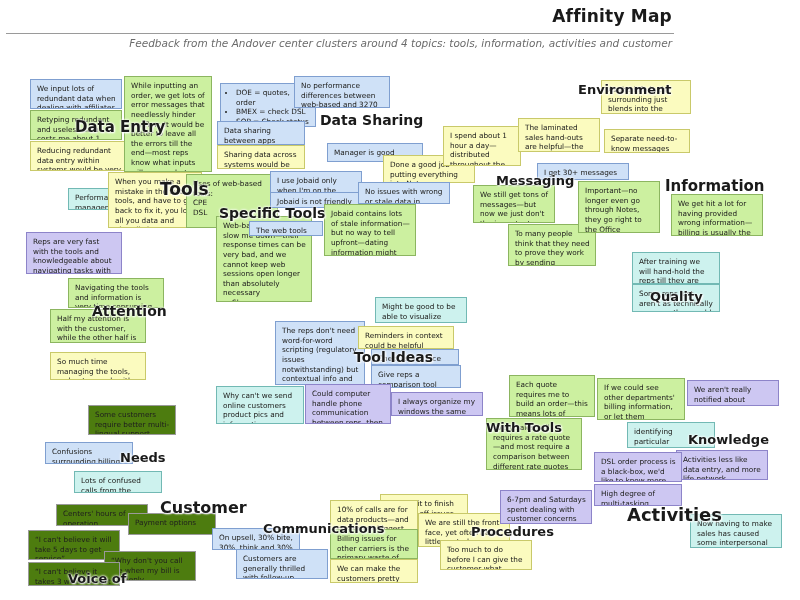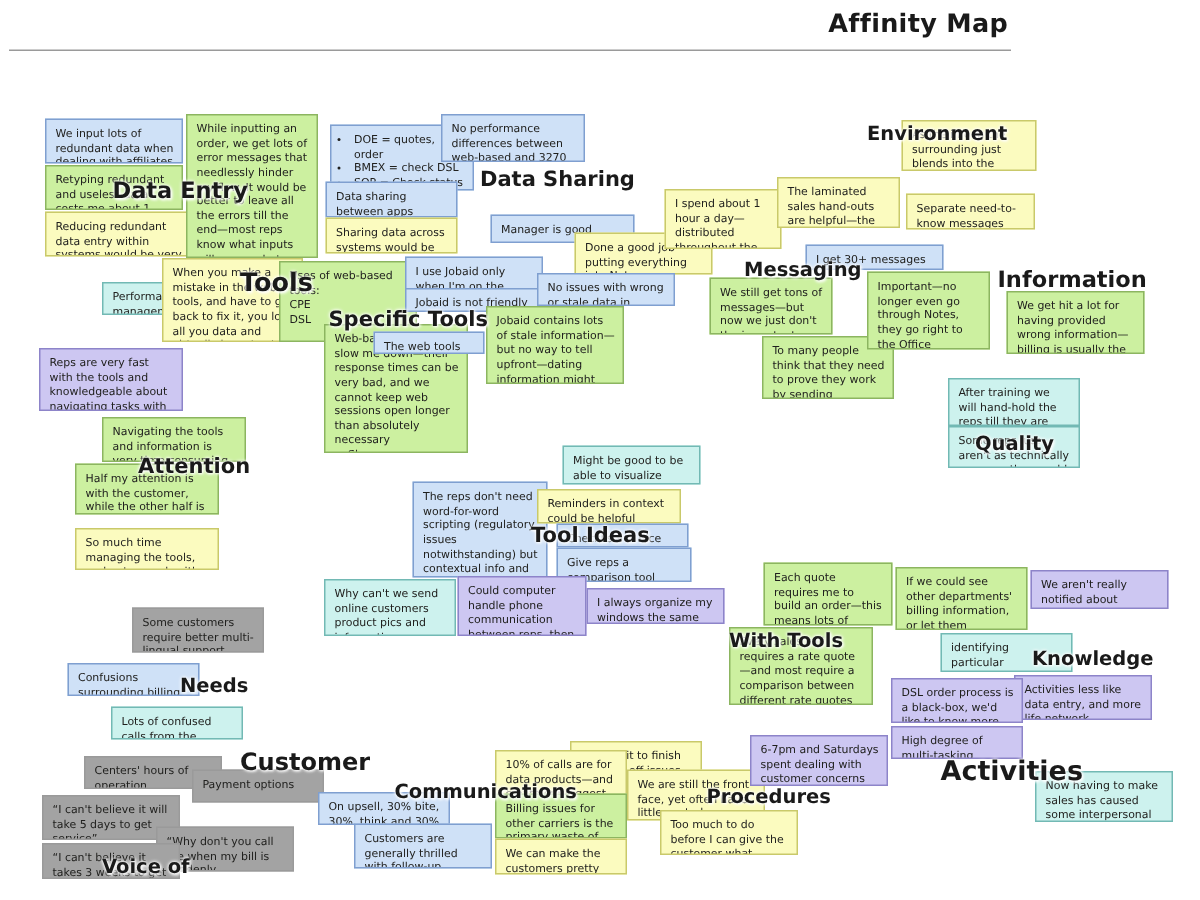--- a/index.html
+++ b/index.html
@@ -71,39 +71,40 @@
     list-style-type: disc;
   }
   .note ul li { margin: 0; }
   .note .plain { list-style: none; margin-left: -9px; }
   
   .c-green  { background: #ccf0a0; border-color: #8cb560; }
   .c-yellow { background: #fbfbbf; border-color: #c9c96a; }
   .c-blue   { background: #cfe1f7; border-color: #7f9fd0; }
   .c-cyan   { background: #cdf2ee; border-color: #72b9b4; }
   .c-purple { background: #cdc7f2; border-color: #8d84c9; }
-  .c-gray   { background: #a3a3a3; border-color: #9a9a9a; }
+  .c-gray   { background: #4d7c0f; border-color: #9a9a9a; }
   
   .cluster-label {
     position: absolute;
     font-weight: bold;
     color: #1a1a1a;
     white-space: nowrap;
     text-shadow: 0 0 3px #ffffff, 0 0 2px #ffffff, 1px 1px 2px rgba(255,255,255,0.95);
     pointer-events: none;
   }
 </style>
 </head>
 <body>
 
 <div id="canvas">
 
   <div id="header">
     <div id="title">Affinity Map</div>
     <div id="headerRule"></div>
+    <div id="subtitle">Feedback from the Andover center clusters around 4 topics: tools, information, activities and customer</div>
   </div>
 
   <div id="notes-layer">
       <div class="note c-blue" style="left: 30px; top: 79px; width: 92px; height: 30px;">
         <p>We input lots of redundant data when dealing with affiliates</p>
       </div>
       <div class="note c-green" style="left: 30px; top: 110px; width: 92px; height: 30px;">
         <p>Retyping redundant and useless data costs me about 1 hour a day</p>
       </div>
       <div class="note c-yellow" style="left: 30px; top: 141px; width: 100px; height: 30px;">

